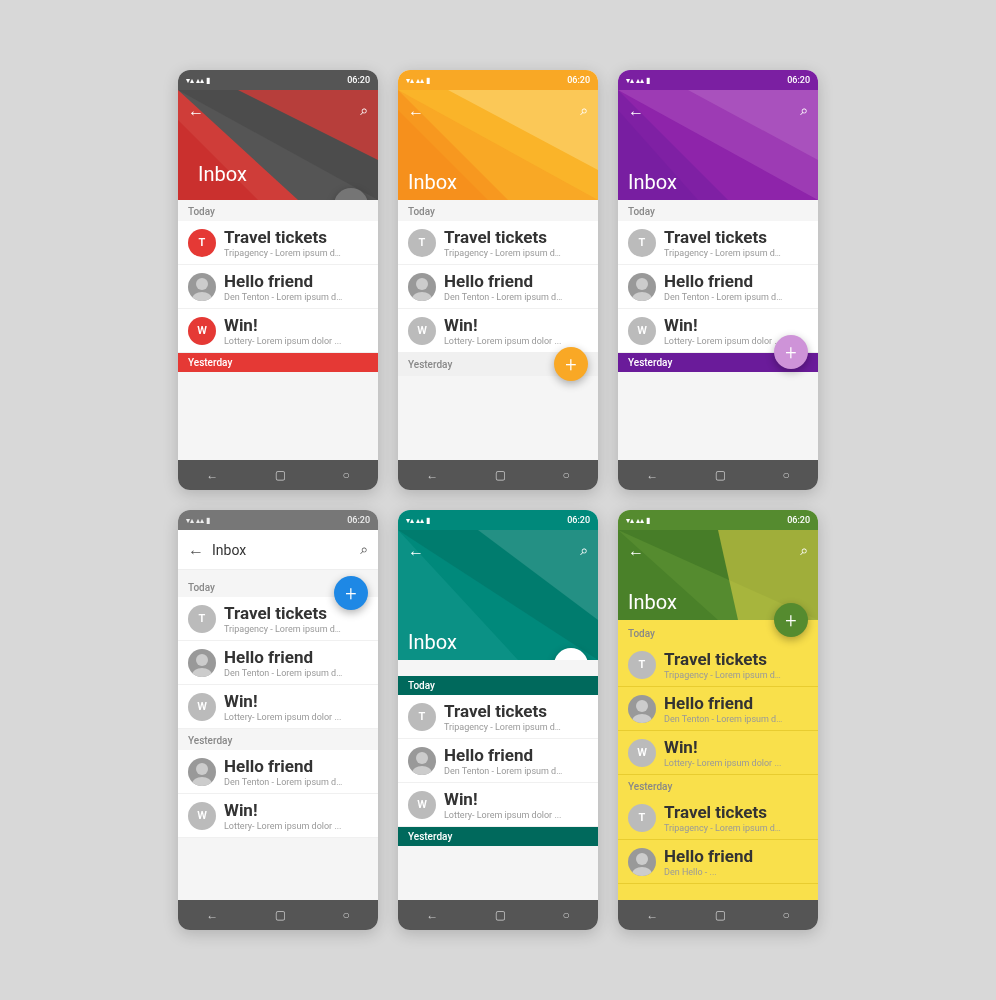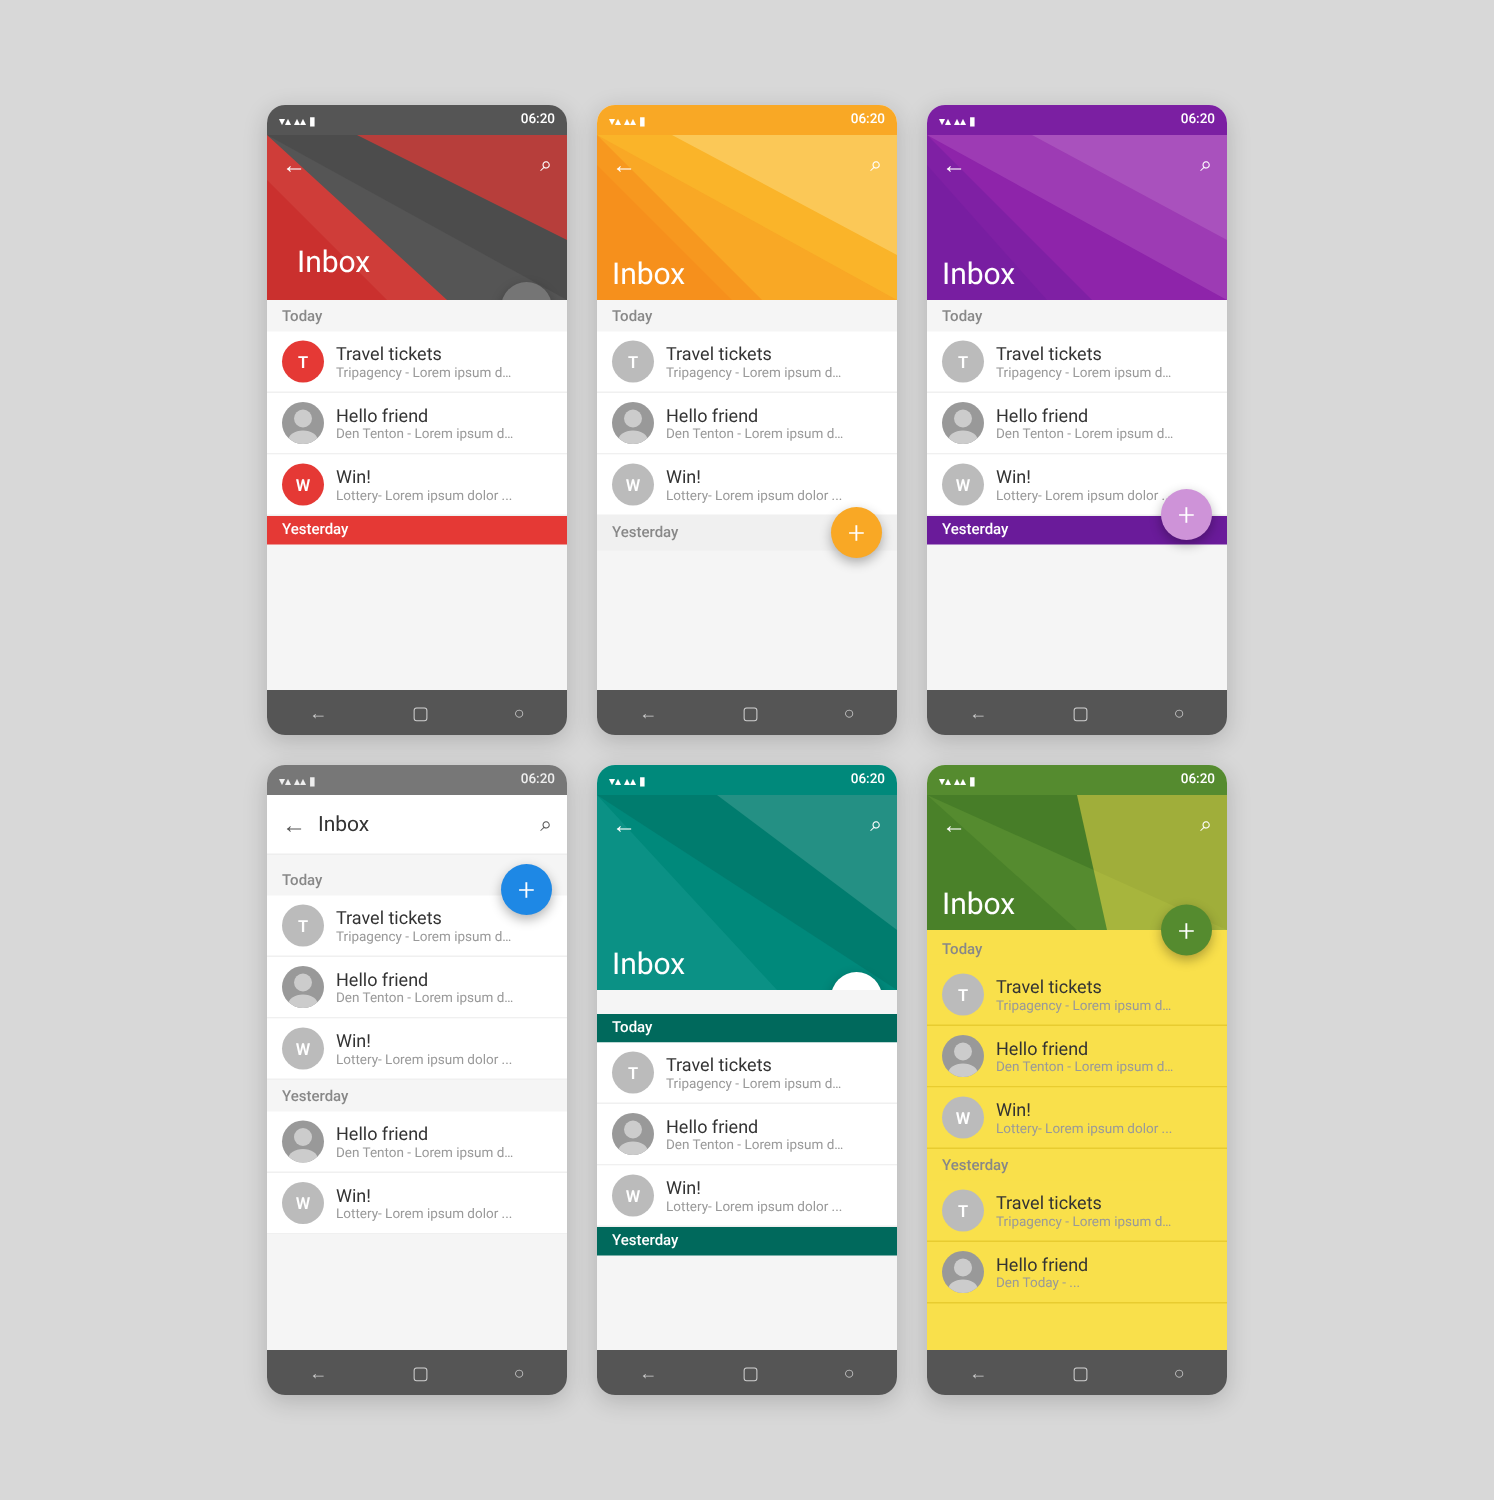--- a/index.html
+++ b/index.html
@@ -93,21 +93,21 @@
       display: flex;
       align-items: center;
       justify-content: center;
       font-size: 11px;
       font-weight: 600;
       color: #fff;
       flex-shrink: 0;
       overflow: hidden;
     }
     .item-text { margin-left: 8px; }
-    .item-title { font-size: 12px; font-weight: 400; color: #333; }
+    .item-title { font-size: 17px; font-weight: 700; color: #333; }
     .item-sub { font-size: 9px; color: #999; margin-top: 1px; white-space: nowrap; overflow: hidden; text-overflow: ellipsis; max-width: 120px; }
     
     .fab {
       width: 34px;
       height: 34px;
       border-radius: 50%;
       display: flex;
       align-items: center;
       justify-content: center;
       font-size: 20px;
@@ -579,21 +579,21 @@
       </div>
       <div class="list-item" style="background:#f9e04b;border-bottom:1px solid #e8cc30;">
         <div class="avatar" style="background:#999;overflow:hidden;">
           <svg width="28" height="28" viewBox="0 0 28 28">
               <circle cx="14" cy="11" r="6" fill="#ccc"></circle>
               <ellipse cx="14" cy="26" rx="10" ry="7" fill="#ccc"></ellipse>
             </svg>
         </div>
         <div class="item-text">
           <div class="item-title">Hello friend</div>
-          <div class="item-sub">Den Today - ...</div>
+          <div class="item-sub">Den Hello - ...</div>
         </div>
       </div>
     </div>
     <div class="bottom-nav">
       <span class="nav-icon">←</span>
       <span class="nav-icon">▢</span>
       <span class="nav-icon">○</span>
     </div>
   </div>
 

